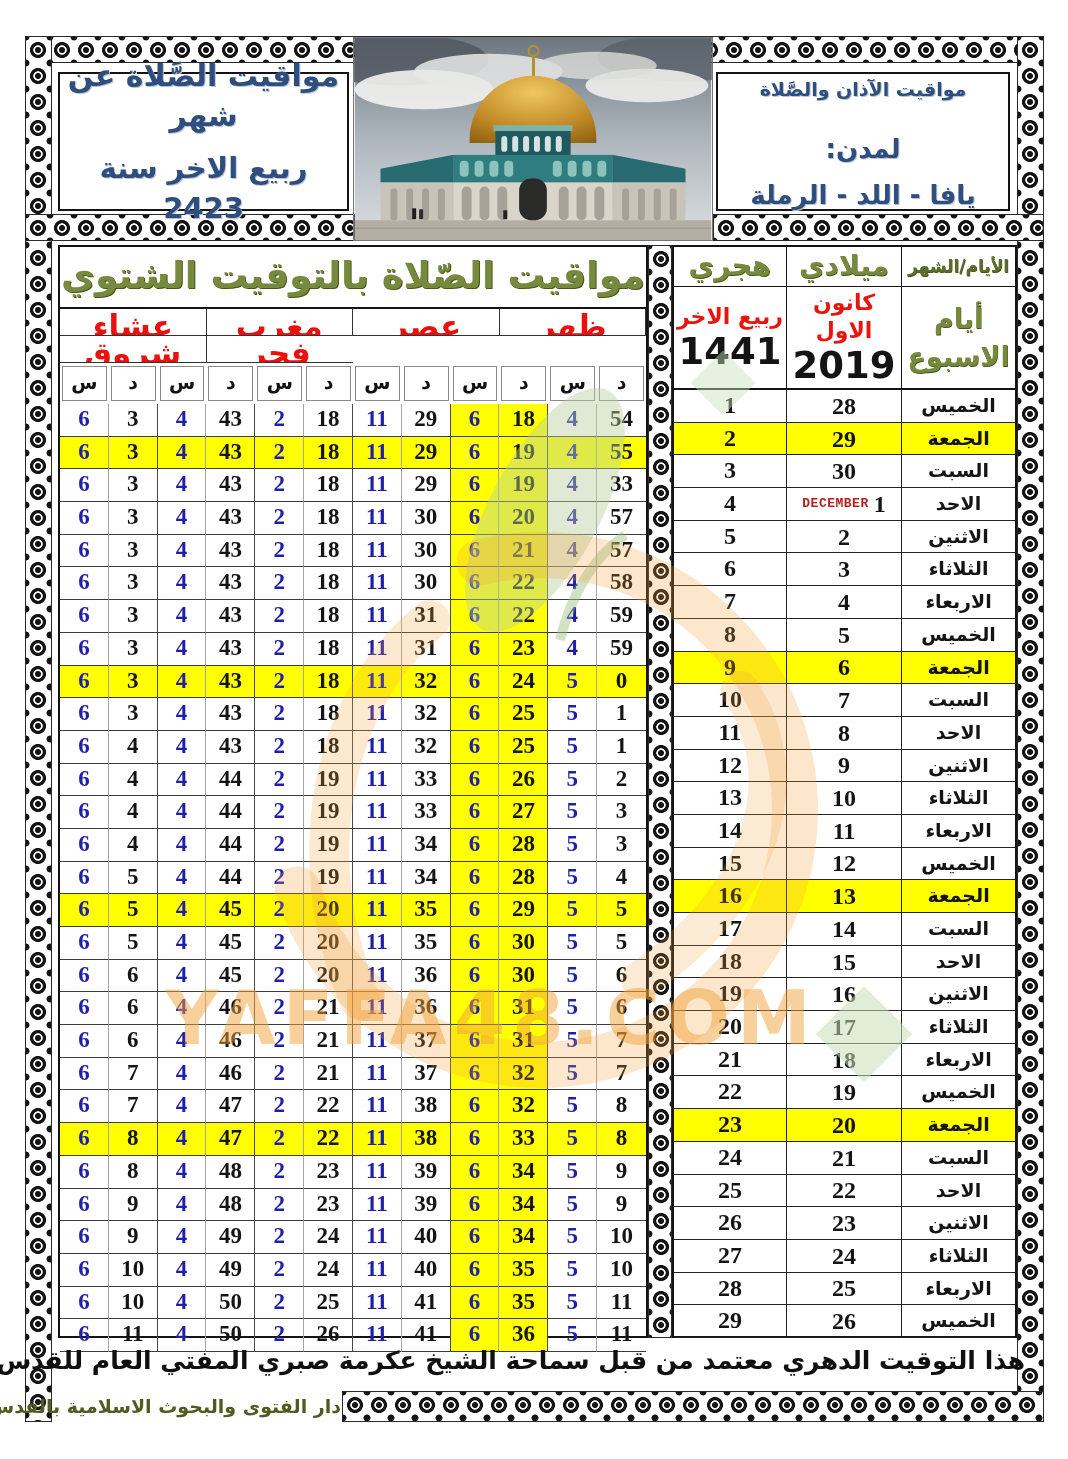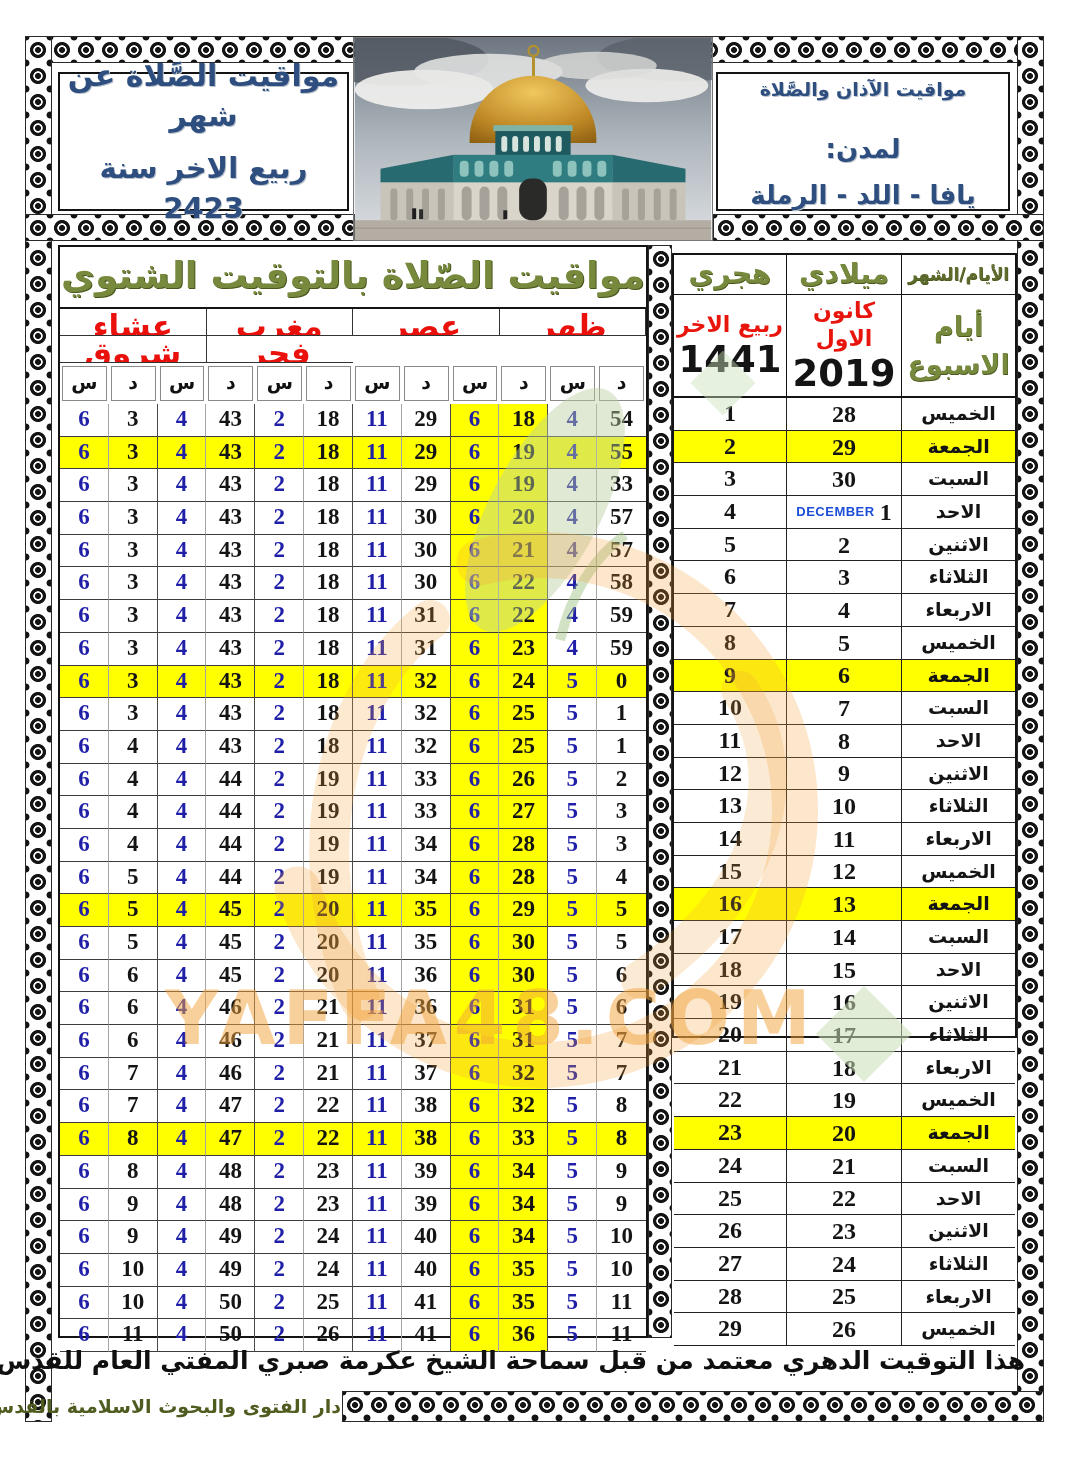--- a/index.html
+++ b/index.html
@@ -39,21 +39,21 @@
       font-size:19px;line-height:31px;text-align:center;color:#111;}
   .pt-body{display:grid;grid-template-columns:repeat(12,1fr);grid-auto-rows:32.69px;}
   .tcell{box-sizing:border-box;border-bottom:1.8px solid #3c3c3c;text-align:center;
          font-family:"Liberation Serif","DejaVu Serif",serif;font-weight:bold;font-size:23px;line-height:30px;}
   .tcell.hour{color:#1f1fa8;border-right:1px solid #a5a5a5;}
   .tcell.minute{color:#141414;border-right:1.6px solid #4a4a4a;}
   .tcell:nth-child(12n){border-right:none;}
   .tcell.sun{background:#ffff00;}
   .tcell.fri{background:#ffff00;}
   
-  .ctable{position:absolute;left:672px;top:253px;width:345px;height:785px;border:2px solid #141414;
+  .ctable{position:absolute;left:672px;top:245px;width:345px;height:1093px;border:2px solid #141414;
           box-sizing:border-box;background:#fff;}
   .cal-h1{display:grid;grid-template-columns:1fr 1.02fr 1fr;height:40px;}
   .cal-h1 div{border-right:1.6px solid #141414;border-bottom:1.6px solid #141414;box-sizing:border-box;
       text-align:center;font-weight:bold;color:#76893d;text-shadow:0.5px 0.5px 0 #49561c;}
   .cal-h1 div:last-child{border-right:none;}
   .cal-h1 .big{font-size:28px;line-height:38px;}
   .cal-h1 .small{font-size:17px;line-height:38px;color:#5d6b2d;}
   .cal-h2{display:grid;grid-template-columns:1fr 1.02fr 1fr;height:103px;}
   .cal-h2 div.cell{border-right:1.6px solid #141414;border-bottom:2px solid #141414;box-sizing:border-box;
       text-align:center;display:flex;flex-direction:column;justify-content:center;}
@@ -61,21 +61,21 @@
   .mon{color:#e8150d;font-weight:bold;font-size:22px;line-height:28px;}
   .yr{color:#141414;font-weight:bold;font-size:37px;line-height:42px;font-family:"DejaVu Sans",sans-serif;}
   .wk{color:#76893d;font-weight:bold;font-size:27px;line-height:38px;text-shadow:0.5px 0.5px 0 #49561c;}
   .cal-body{display:grid;grid-template-columns:1fr 1.02fr 1fr;grid-auto-rows:32.69px;}
   .ccell{box-sizing:border-box;border-bottom:1.8px solid #222;border-right:1.6px solid #222;
          text-align:center;font-family:"Liberation Serif","DejaVu Serif",serif;
          font-weight:bold;font-size:24px;line-height:30px;color:#141414;}
   .ccell.day{font-family:"DejaVu Sans",sans-serif;font-size:19px;line-height:30px;border-right:none;}
   .ccell.fri{background:#ffff00;}
   .ccell.greg{display:flex;align-items:center;justify-content:center;gap:5px;}
-  .dec{color:#1d4ed8;font-family:Liberation Sans, sans-serif;font-size:13px;font-weight:bold;letter-spacing:0.5px;}
+  .dec{color:#b91c1c;font-family:Liberation Mono, monospace;font-size:13px;font-weight:bold;letter-spacing:0.5px;}
   
   .foot1{position:absolute;left:50px;top:1341px;width:975px;text-align:center;color:#101010;
          font-weight:bold;font-size:25px;line-height:40px;white-space:nowrap;}
   .foot2{position:absolute;left:36px;top:1391px;width:305px;text-align:center;color:#4f5c20;
          font-weight:bold;font-size:19px;line-height:30px;white-space:nowrap;}
   
   .wm{position:absolute;left:0;top:0;width:1068px;height:1459px;pointer-events:none;z-index:30;}
   .wm-text{position:absolute;left:165px;top:975px;font-size:74px;font-weight:bold;letter-spacing:7px;
            color:#f2a33c;opacity:0.5;font-family:"DejaVu Sans",sans-serif;}
 </style>

